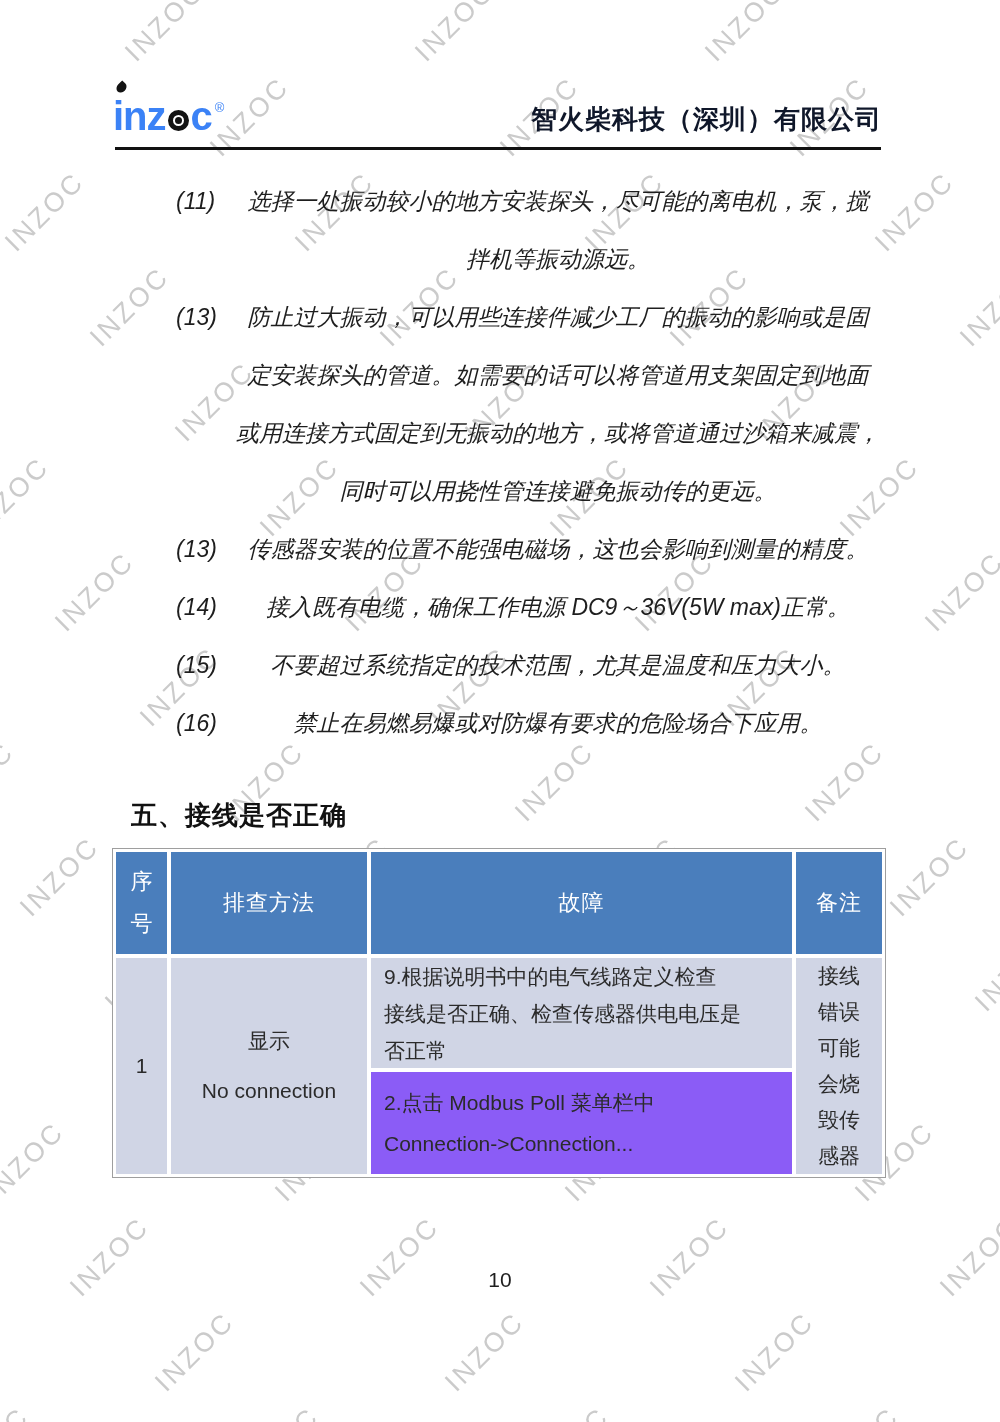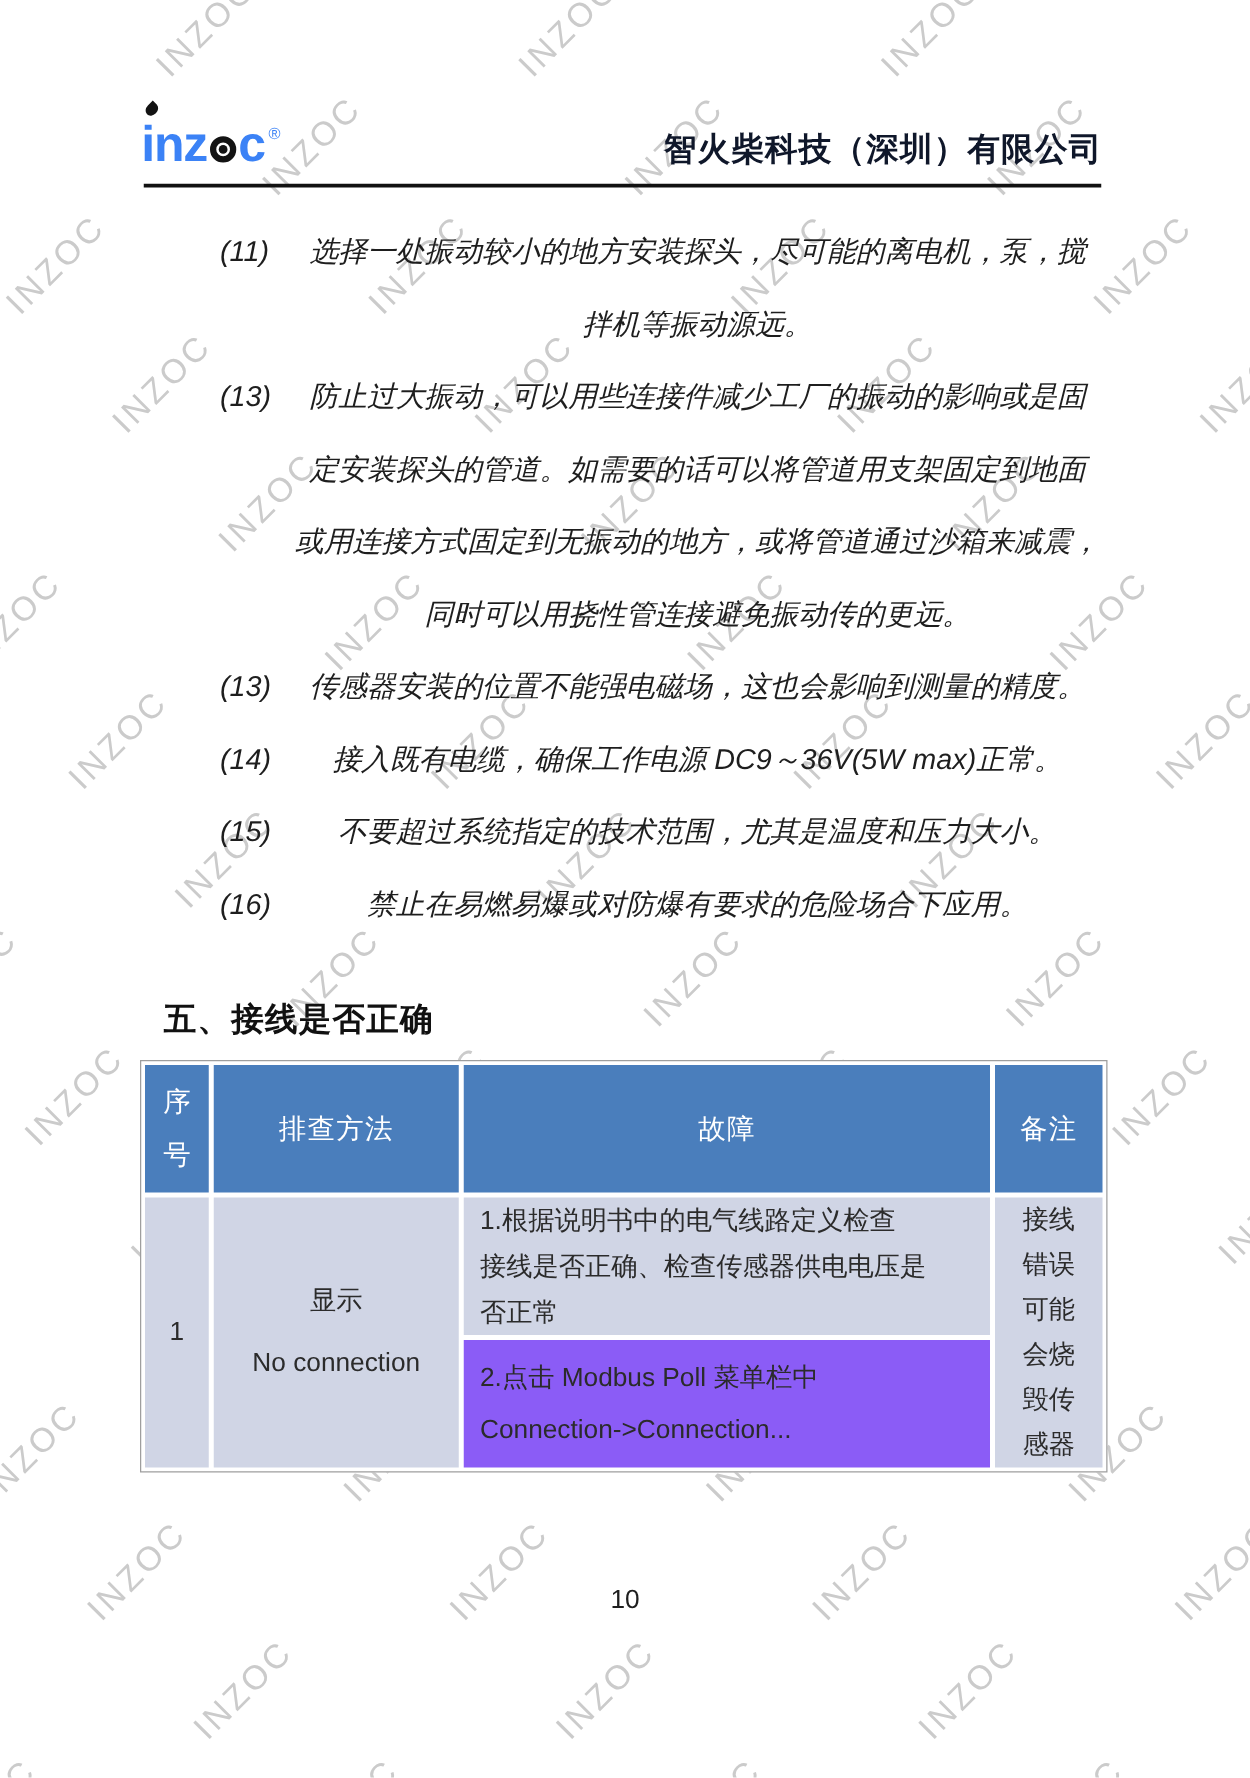--- a/index.html
+++ b/index.html
@@ -234,21 +234,21 @@
       <div class="th">
         <span class="th-no-inner">序号</span>
       </div>
       <div class="th">排查方法</div>
       <div class="th">故障</div>
       <div class="th">备注</div>
 
       <div class="td cell-no">1</div>
       <div class="td cell-fault">显示
 No connection</div>
-      <div class="td cell-method1">1.根据说明书中的电气线路定义检查
+      <div class="td cell-method1">9.根据说明书中的电气线路定义检查
 接线是否正确、检查传感器供电电压是
 否正常</div>
       <div class="td cell-method2">2.点击 Modbus Poll 菜单栏中
 Connection-&gt;Connection...</div>
       <div class="td cell-remark">接线错误可能会烧毁传感器</div>
     </div>
 
     <div class="page-number">10</div>
 
   </div>

